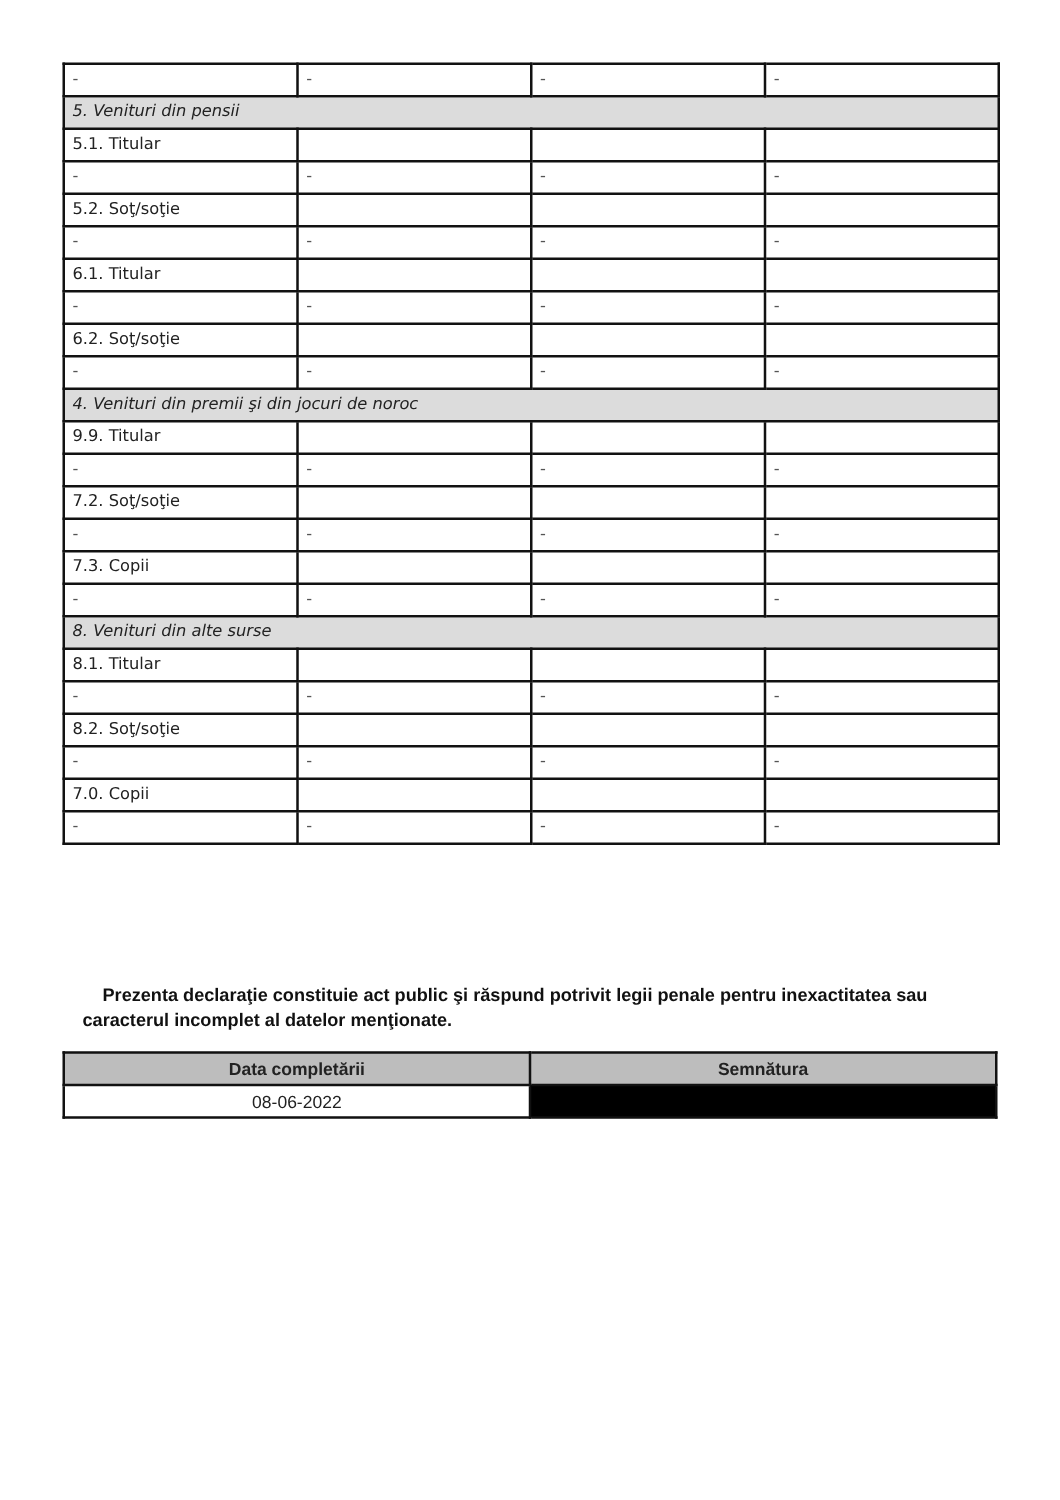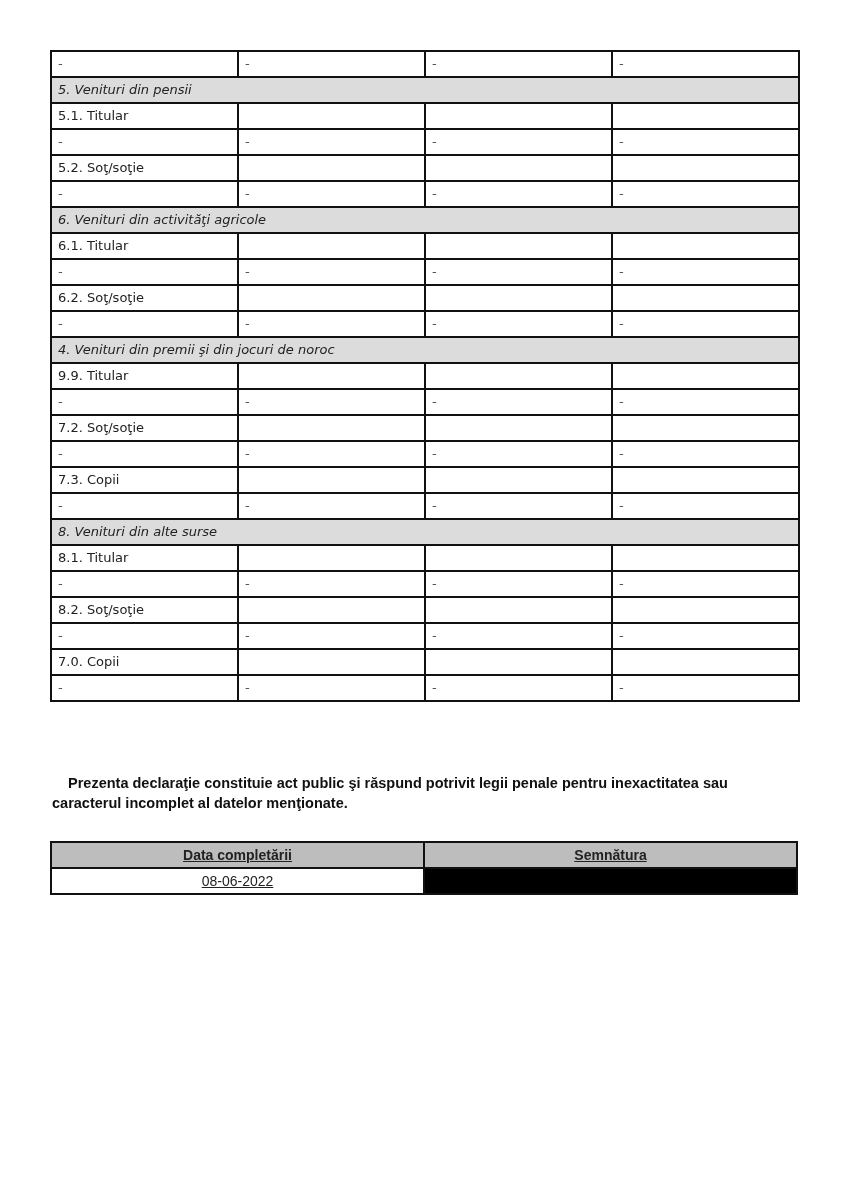--- a/index.html
+++ b/index.html
@@ -1,23 +1,23 @@
 <!DOCTYPE html>
 <html><head>
 <meta charset="utf-8">
 <style>
   html, body { margin: 0; padding: 0; background: #ffffff; }
   body { width: 848px; height: 1200px; position: relative; font-family: "DejaVu Sans", sans-serif; color: #222; }
   .main-table { position: absolute; left: 50px; top: 50px; width: 748px; border-collapse: collapse; table-layout: fixed; }
   .main-table td { border: 2px solid #111; height: 24px; padding: 0 6px; font-size: 13px; line-height: 24px; white-space: nowrap; overflow: hidden; vertical-align: middle; }
   .main-table tr.section td { background: #dcdcdc; font-style: italic; }
   .main-table td.dash { color: #555; }
-  .declaration { position: absolute; left: 50px; top: 771px; width: 748px; font-family: "Liberation Sans", sans-serif; font-weight: bold; font-size: 14.5px; line-height: 20px; color: #111; text-indent: 16px; margin: 2px; }
+  .declaration { position: absolute; left: 50px; top: 771px; width: 748px; font-family: "Liberation Sans", sans-serif; font-weight: bold; font-size: 14.5px; line-height: 20px; color: #111; text-indent: 16px; margin: 16px; }
   .sign-table { position: absolute; left: 50px; top: 841px; width: 748px; border-collapse: collapse; table-layout: fixed; }
-  .sign-table th, .sign-table td { border: 2px solid #111; height: 24px; text-align: center; font-family: "Liberation Sans", sans-serif; font-size: 14px; padding: 0; text-decoration: underline; }
+  .sign-table th, .sign-table td { border: 2px solid #111; height: 24px; text-align: center; font-family: "Liberation Sans", sans-serif; font-size: 14px; padding: 0; }
   .sign-table th { background: #bdbdbd; font-weight: bold; }
   .sign-table td.signature { background: #000; }
   .page-number { position: absolute; left: 763px; top: 1221px; font-family: "Liberation Sans", sans-serif; font-size: 16px; color: #111; }
 </style>
 </head>
 <body>
 
 <table class="main-table">
   <colgroup>
       <col style="width:187px">
@@ -51,23 +51,20 @@
         <td>5.2. Soţ/soţie</td>
         <td></td>
         <td></td>
         <td></td>
       </tr>
       <tr>
         <td class="dash">-</td>
         <td class="dash">-</td>
         <td class="dash">-</td>
         <td class="dash">-</td>
-      </tr>
-      <tr class="section">
-        <td colspan="4">6. Venituri din activităţi agricole</td>
       </tr>
       <tr>
         <td>6.1. Titular</td>
         <td></td>
         <td></td>
         <td></td>
       </tr>
       <tr>
         <td class="dash">-</td>
         <td class="dash">-</td>

